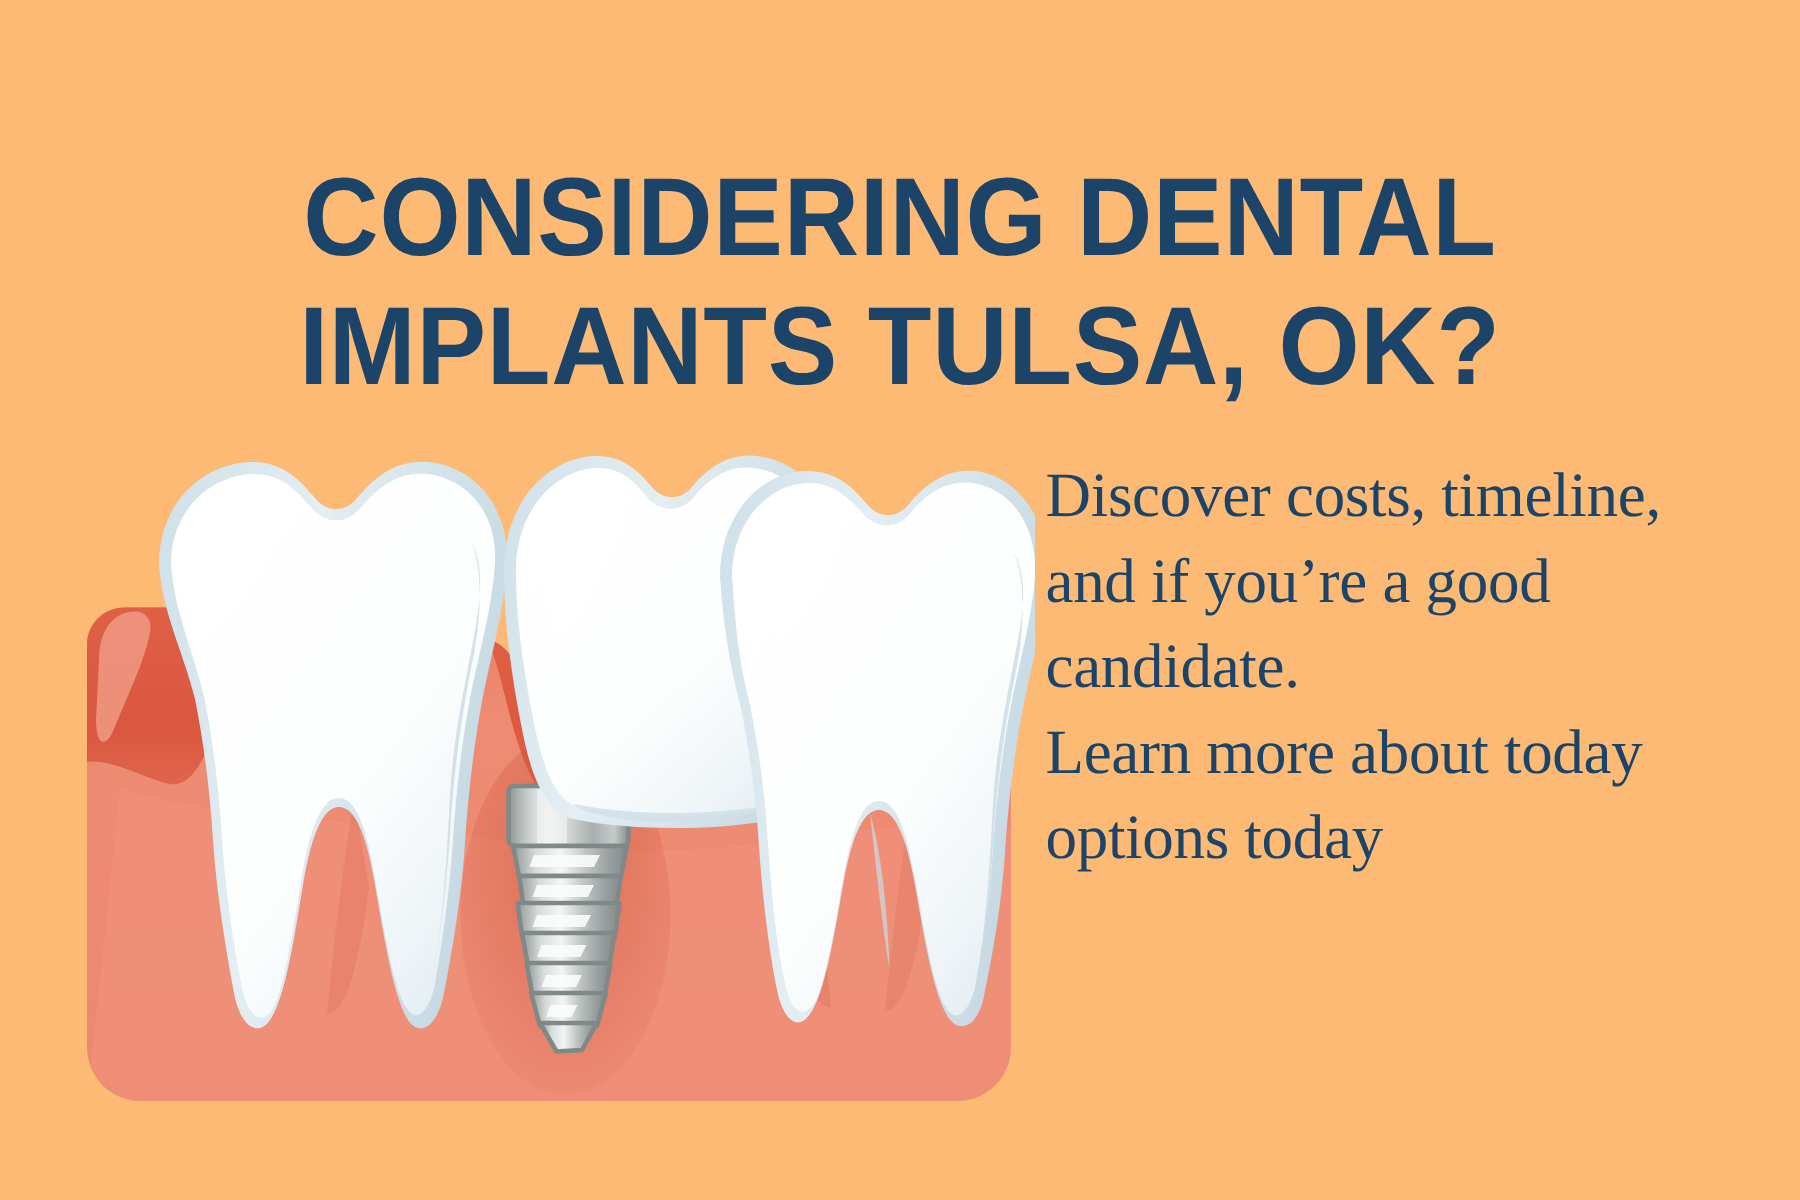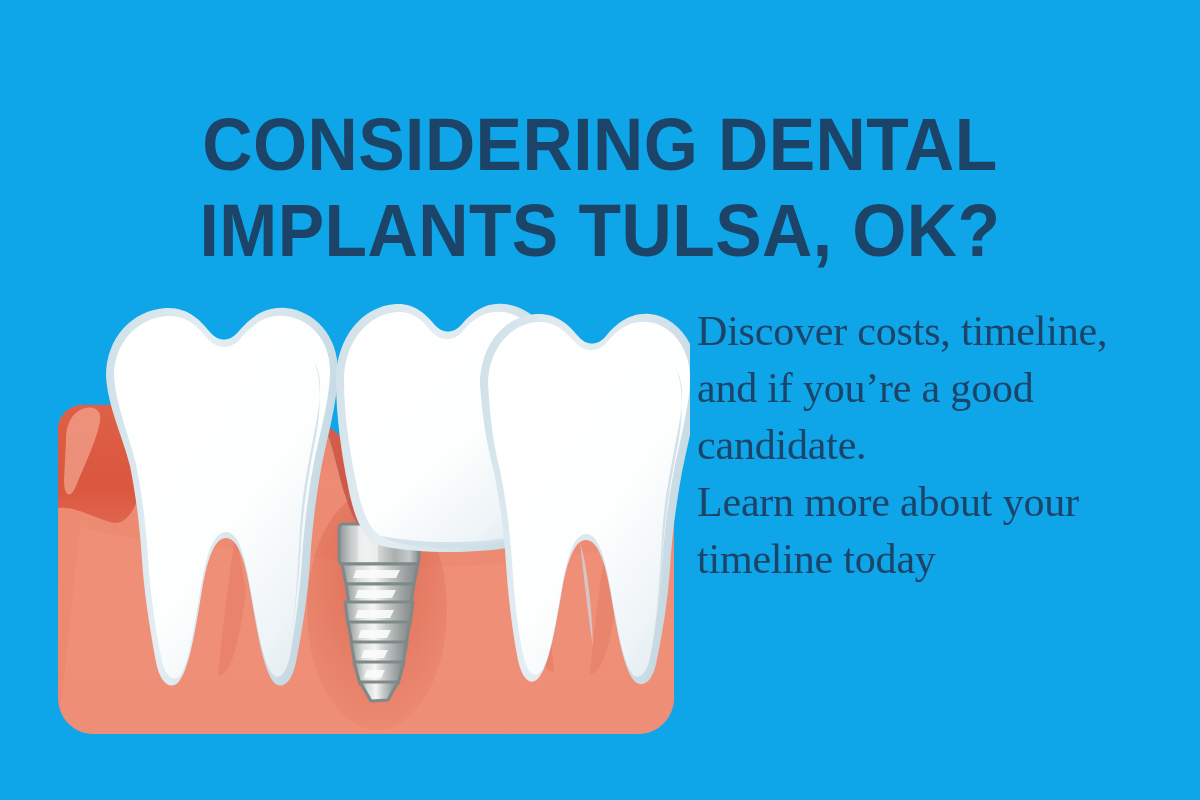--- a/index.html
+++ b/index.html
@@ -12,21 +12,21 @@
     height: 800px;
     overflow: hidden;
     background: #f5ebdb;
     font-family: "Liberation Sans", "DejaVu Sans", sans-serif;
   }
 
   #ad-canvas {
     position: relative;
     width: 1200px;
     height: 800px;
-    background: #0ea5e9;
+    background: #fdba74;
   }
 
   
   #headline {
     position: absolute;
     left: 0;
     top: 52px;
     width: 1200px;
     text-align: center;
     color: #1c4468;
@@ -387,16 +387,16 @@
         <path d="M634,86 C644,100 644,138 636,174 C630,204 624,244 622,284
                  C620,314 616,348 611,374 C618,334 620,292 622,256
                  C624,218 632,182 638,150 C644,120 644,100 634,86 Z" fill="#c9dbe4" opacity="0.8"></path>
         <path d="M540,262 C548,290 552,330 553,366 C548,336 544,298 540,262 Z" fill="#cadce5" opacity="0.7"></path>
       </g>
     </svg>
   </div>
 
   <div id="copy-block">
     <p id="copy-paragraph-1">Discover costs, timeline, and if you’re a good candidate.</p>
-    <p id="copy-paragraph-2">Learn more about your timeline today</p>
+    <p id="copy-paragraph-2">Learn more about today options today</p>
   </div>
 
 </div>
 
 </body></html>

